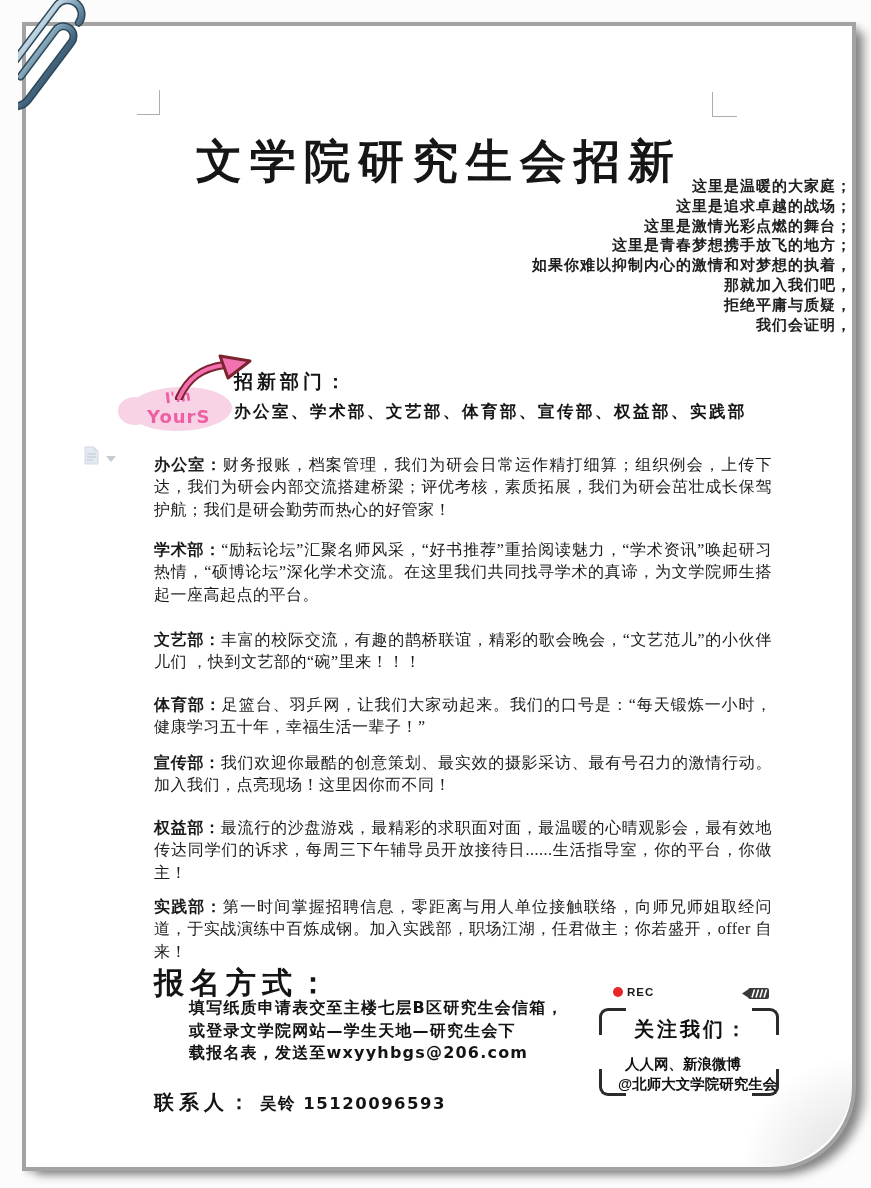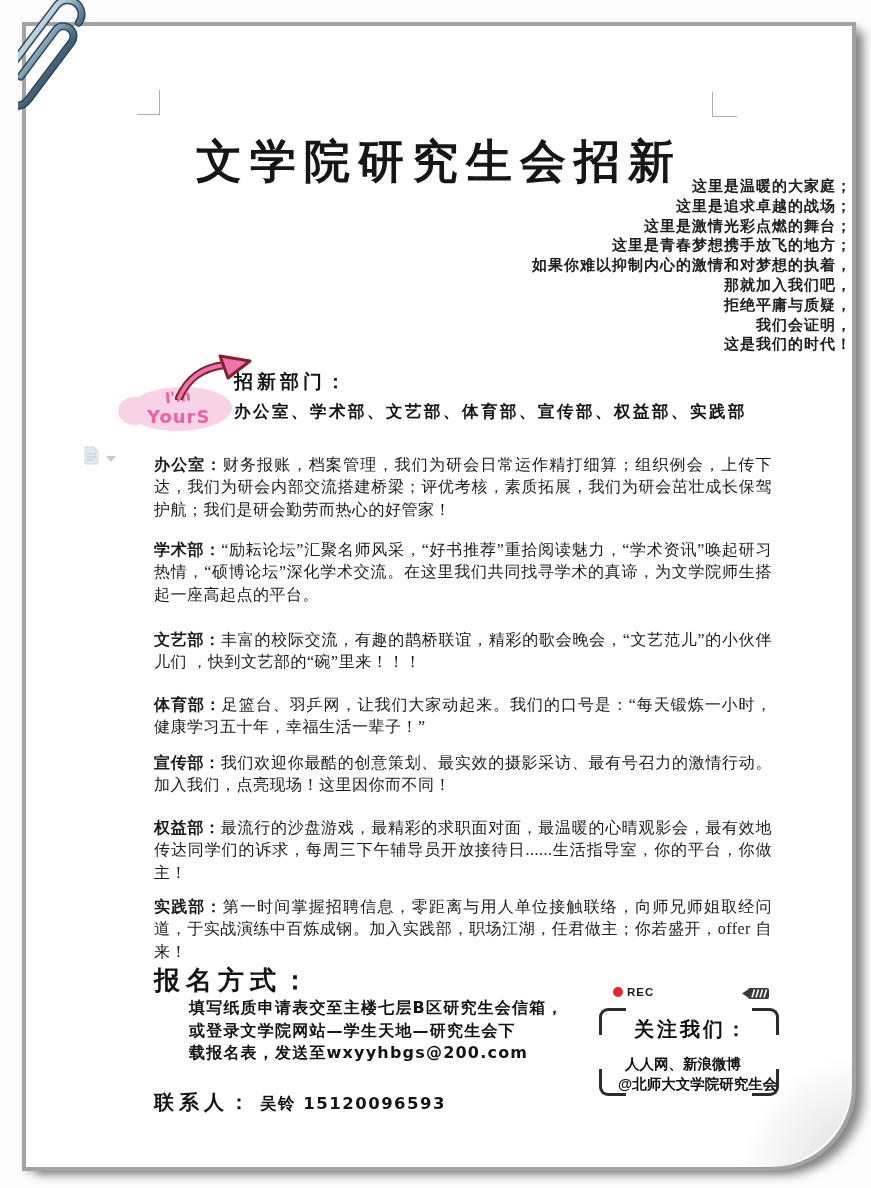--- a/index.html
+++ b/index.html
@@ -67,21 +67,21 @@
   .dept{
     position:absolute;left:128px;width:618px;margin:0;
     font-size:16px;line-height:22.4px;color:#1b1b1b;
     text-align:justify;letter-spacing:0.5px;
     font-family:"Liberation Serif", serif;
   }
   .dept b{font-weight:800;}
   .d1{top:428px}.d2{top:513px}.d3{top:603px}.d4{top:668px}.d5{top:726px}.d6{top:791px}.d7{top:870px}
 
   .hand{font-family:"DejaVu Sans", sans-serif;color:#141414;}
-  .signup-heading{position:absolute;left:128px;top:937px;font-size:26px;font-weight:800;letter-spacing:6px;}
+  .signup-heading{position:absolute;left:128px;top:937px;font-size:30px;font-weight:800;letter-spacing:6px;}
   .signup-lines{position:absolute;left:163px;top:971px;font-size:16px;font-weight:700;line-height:22.6px;letter-spacing:1.2px;}
   .deadline-row{position:absolute;left:128px;top:1037px;font-size:16px;font-weight:700;}
   .contact-row{position:absolute;left:128px;top:1063px;font-size:16px;font-weight:700;}
   .row-label{font-size:20px;font-weight:800;letter-spacing:5px;margin-right:6px;}
   .row-value{font-size:16.5px;font-weight:700;letter-spacing:1.5px;}
 
   .viewfinder{position:absolute;left:563px;top:956px;width:205px;height:140px;}
   .rec-row{position:absolute;left:24px;top:4px;display:flex;align-items:center;gap:4px;}
   .rec-dot{width:10px;height:10px;border-radius:50%;background:#e8262a;}
   .rec-label{font-size:11.5px;font-weight:800;color:#1a1a1a;letter-spacing:1px;font-family:"Liberation Sans", sans-serif;}
@@ -110,21 +110,20 @@
 
     <div class="poem">
       <div>这里是温暖的大家庭；</div>
       <div>这里是追求卓越的战场；</div>
       <div>这里是激情光彩点燃的舞台；</div>
       <div>这里是青春梦想携手放飞的地方；</div>
       <div>如果你难以抑制内心的激情和对梦想的执着，</div>
       <div>那就加入我们吧，</div>
       <div>拒绝平庸与质疑，</div>
       <div>我们会证明，</div>
-      <div>这是我们的时代！</div>
     </div>
 
     <div class="sticker-blob"></div>
     <div class="imyours-1">I'm</div>
     <div class="imyours-2">YourS</div>
 
     <svg class="arrow-svg" width="86" height="46" viewBox="0 0 86 46">
       <path d="M7,44 C16,24 30,14 52,11" fill="none" stroke="#7c2330" stroke-width="8" stroke-linecap="round"></path>
       <path d="M7,44 C16,24 30,14 52,11" fill="none" stroke="#f272b0" stroke-width="4" stroke-linecap="round"></path>
       <polygon points="48,2 78,7 56,24" fill="#f272b0" stroke="#7c2330" stroke-width="3" stroke-linejoin="round"></polygon>
@@ -149,21 +148,21 @@
     <p class="dept d3"><b>文艺部：</b><span>丰富的校际交流，有趣的鹊桥联谊，精彩的歌会晚会，“文艺范儿”的小伙伴儿们 ，快到文艺部的“碗”里来！！！</span></p>
     <p class="dept d4"><b>体育部：</b><span>足篮台、羽乒网，让我们大家动起来。我们的口号是：“每天锻炼一小时，健康学习五十年，幸福生活一辈子！”</span></p>
     <p class="dept d5"><b>宣传部：</b><span>我们欢迎你最酷的创意策划、最实效的摄影采访、最有号召力的激情行动。加入我们，点亮现场！这里因你而不同！</span></p>
     <p class="dept d6"><b>权益部：</b><span>最流行的沙盘游戏，最精彩的求职面对面，最温暖的心晴观影会，最有效地传达同学们的诉求，每周三下午辅导员开放接待日......生活指导室，你的平台，你做主！</span></p>
     <p class="dept d7"><b>实践部：</b><span>第一时间掌握招聘信息，零距离与用人单位接触联络，向师兄师姐取经问道，于实战演练中百炼成钢。加入实践部，职场江湖，任君做主；你若盛开，offer 自来！</span></p>
 
     <div class="signup-heading hand">报名方式：</div>
     <div class="signup-lines hand">
       <div>填写纸质申请表交至主楼七层B区研究生会信箱，</div>
       <div>或登录文学院网站—学生天地—研究生会下</div>
-      <div>载报名表，发送至wxyyhbgs@200.com</div>
+      <div>载报名表，发送至wxyyhbgs@206.com</div>
     </div>
     <div class="contact-row hand">
       <span class="row-label">联系人：</span><span class="row-value">吴铃  15120096593</span>
     </div>
 
     <div class="viewfinder">
       <div class="rec-row">
         <span class="rec-dot"></span>
         <span class="rec-label">REC</span>
       </div>

